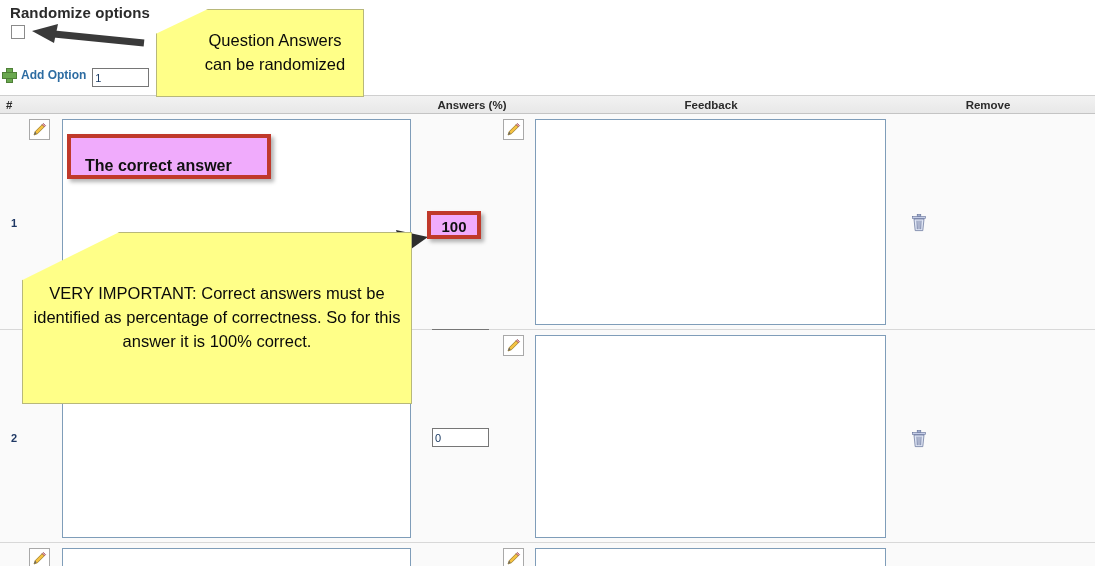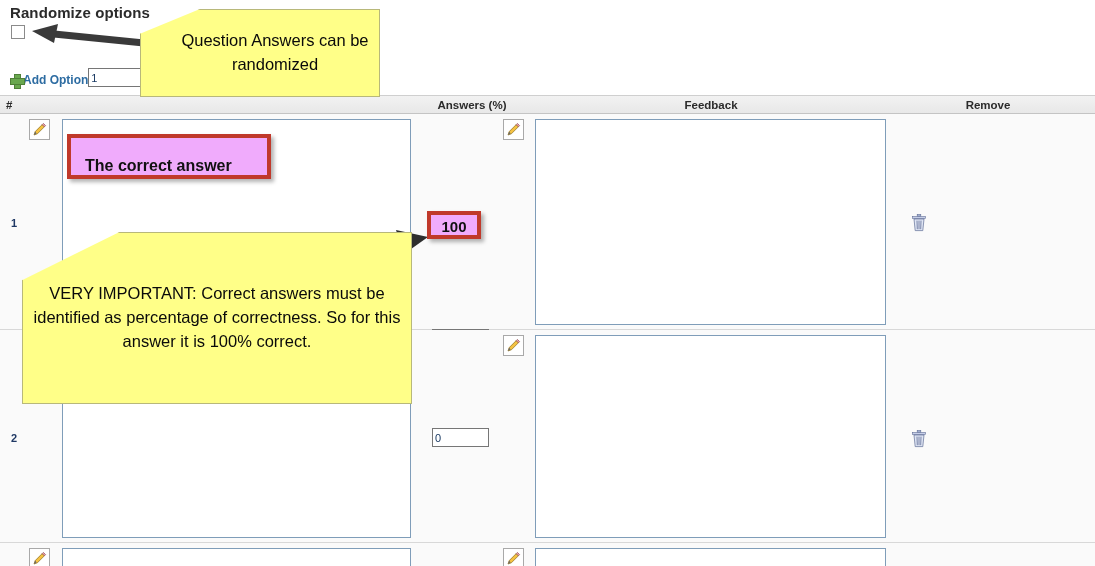--- a/index.html
+++ b/index.html
@@ -24,22 +24,22 @@
     white-space: nowrap;
   }
   .randomize-checkbox {
     position: absolute; left: 11px; top: 25px;
     width: 14px; height: 14px;
     background: #ffffff;
     border: 1px solid #8b8b8b;
   }
 
   .addopt-row {
-    position: absolute; left: 10px; top: 68px;
-    display: flex; align-items: flex-end; gap: 0;
+    position: absolute; left: 2px; top: 68px;
+    display: flex; align-items: flex-start; gap: 6px;
   }
   .plus-icon {
     position: relative; width: 13px; height: 13px; display: inline-block;
   }
   .plus-icon::before, .plus-icon::after {
     content: ""; position: absolute; background: #6aa84f;
     border: 1px solid #4f8038;
   }
   .plus-icon::before { left: 4px; top: 0; width: 5px; height: 13px; }
   .plus-icon::after  { left: 0; top: 4px; width: 13px; height: 5px; }
@@ -272,21 +272,21 @@
 
   <div class="ann-layer">
 
     <svg class="arrow-svg" style="left:30px; top:22px;" width="120" height="30">
       <g transform="translate(2,2)">
         <line x1="112" y1="19" x2="22" y2="10" stroke="#3a3a3a" stroke-width="7" stroke-linecap="butt"></line>
         <polygon points="0,7 26,0 22,19" fill="#3a3a3a"></polygon>
       </g>
     </svg>
 
-    <div class="note note-clipped" style="left:140px; top:9px; width:240px; height:88px;padding-left:40px;">
+    <div class="note note-clipped" style="left:156px; top:9px; width:208px; height:88px;padding-left:40px;">
       <span class="note-text">Question Answers can be randomized</span>
     </div>
 
     <div class="redbox" style="left:67px; top:134px; width:204px; height:45px; padding-left:14px; font-size:16px;">
       <span>The correct answer</span>
     </div>
 
     <svg class="arrow-svg" style="left:270px; top:228px;" width="165" height="48">
       <g>
         <line x1="8" y1="42" x2="132" y2="14" stroke="#2e2e2e" stroke-width="7" stroke-linecap="butt"></line>

